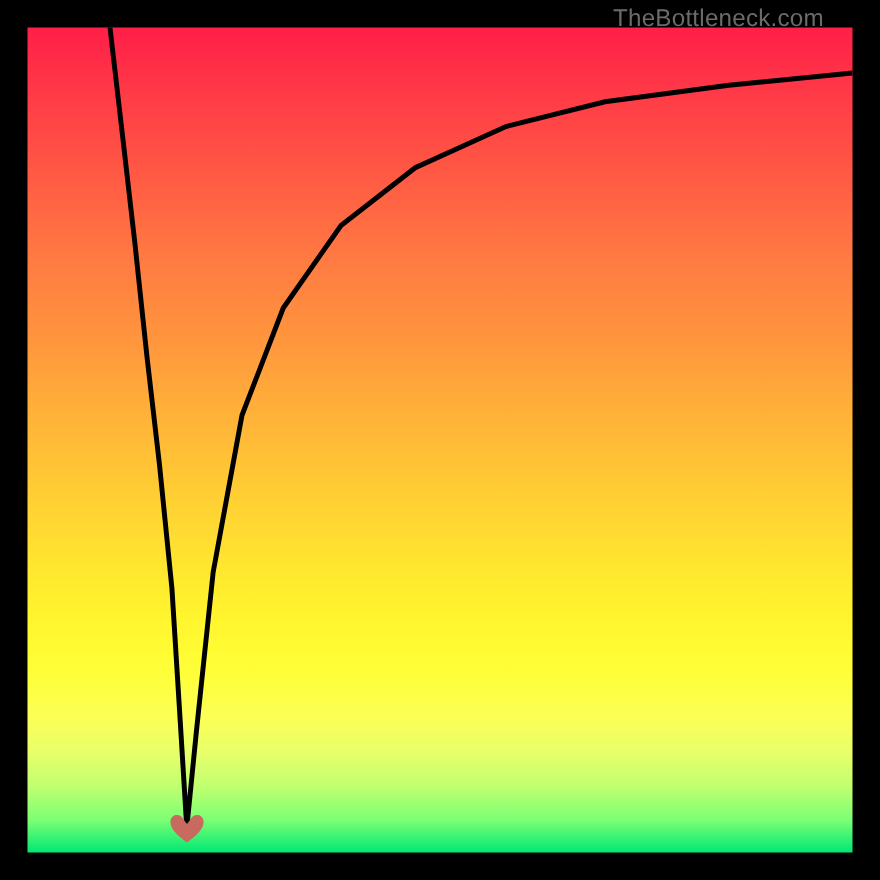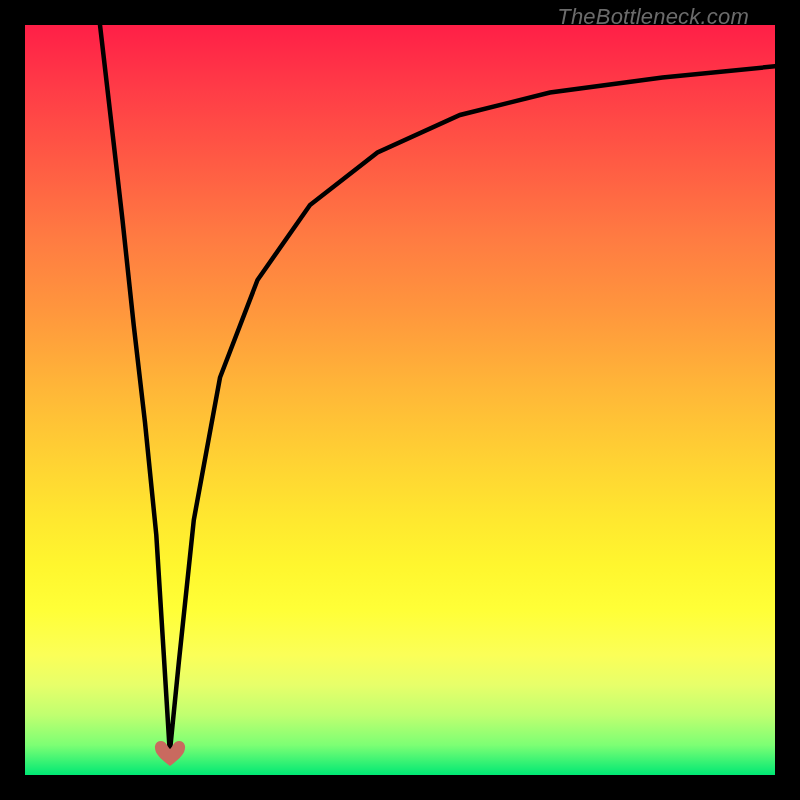--- a/index.html
+++ b/index.html
@@ -9,21 +9,20 @@
     height: 800px;
     background: #000;
     font-family: Arial, Helvetica, sans-serif;
     overflow: hidden;
   }
   .outer {
     position: relative;
     width: 767px;
     height: 800px;
     background: #000;
-    font-style: italic;
   }
   .watermark {
     position: absolute;
     top: 4px;
     right: 18px;
     color: #6b6b6b;
     font-size: 22px;
     font-weight: 400;
     letter-spacing: 0.2px;
     z-index: 4;

